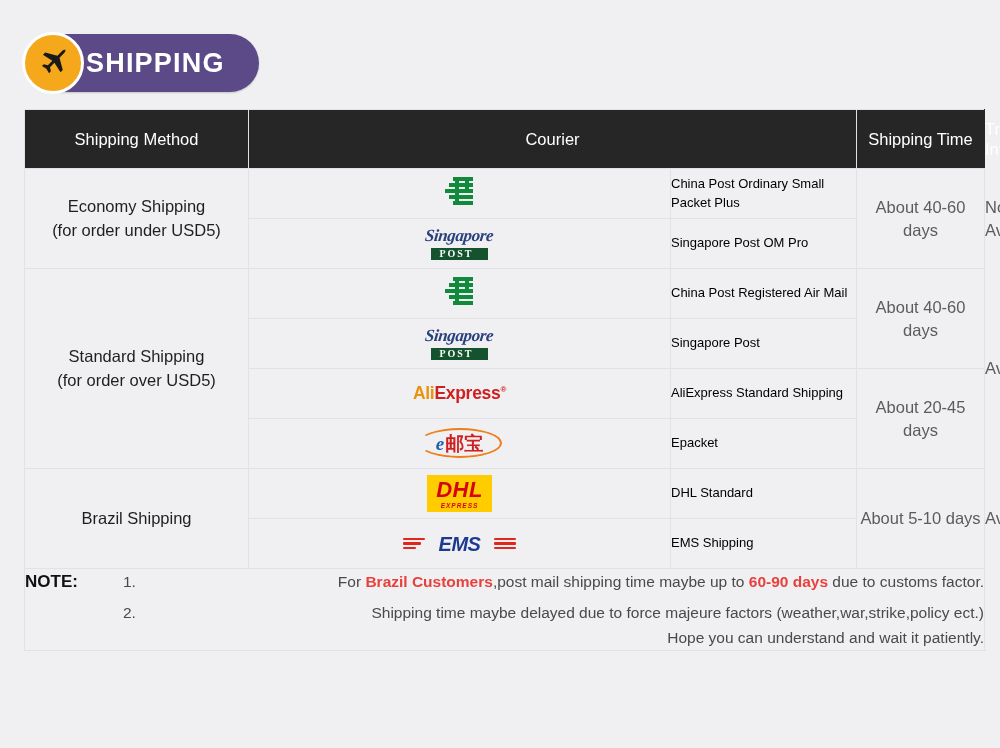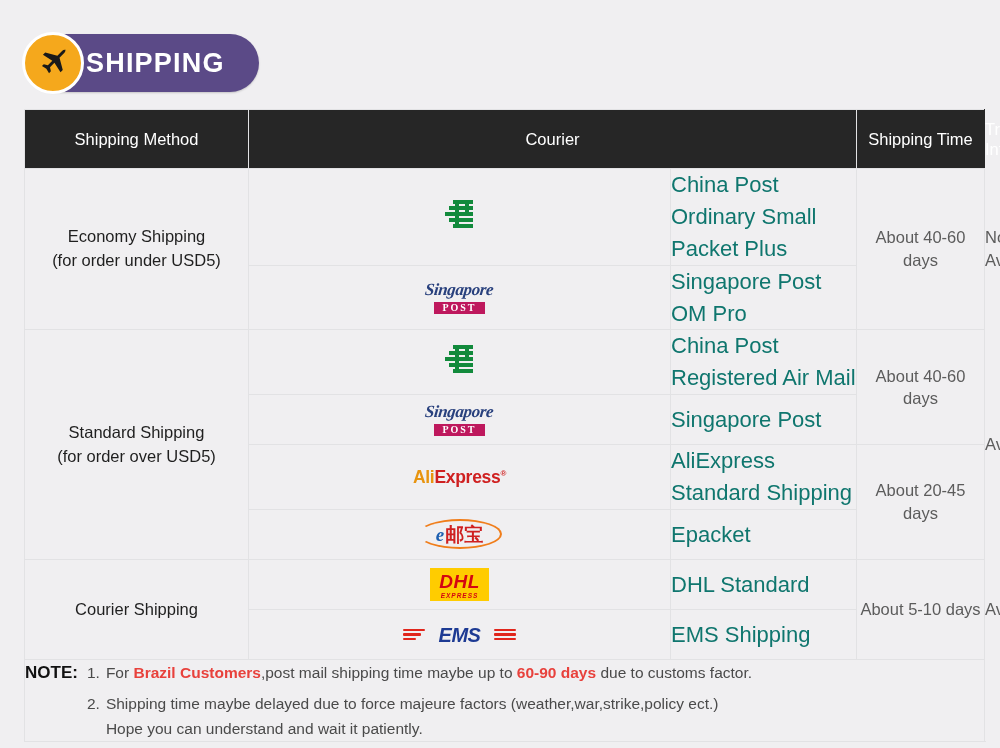--- a/index.html
+++ b/index.html
@@ -90,85 +90,85 @@
     line-height: 1.45;
     padding: 4px 6px;
   }
   td.logo {
     width: 128px;
     text-align: center;
     padding: 6px 4px;
     border-right: 1px solid #e6e6e8;
   }
   td.courier-name {
-    font-size: 22px;
-    color: #0f766e;
+    font-size: 13px;
+    color: #000000;
     padding: 6px 10px 6px 12px;
     line-height: 1.45;
     border-left: none;
   }
   td.time, td.track {
     text-align: center;
     font-size: 16.5px;
     color: #5c5c5c;
     line-height: 1.38;
     padding: 4px 6px;
   }
   tbody tr { height: 50px; }
 
   
   .note-cell {
     padding: 14px 18px 18px 22px;
     background: #f0eff1;
   }
-  .note-row { display: flex; align-items: flex-start; }
+  .note-row { display: flex; align-items: flex-start; gap: 36px; }
   .note-label {
     font-size: 17px;
     font-weight: bold;
     color: #111111;
     margin-right: 9px;
     white-space: nowrap;
     line-height: 1.5;
   }
   .note-list { flex: 1; }
   .note-item {
     display: flex;
     align-items: flex-start;
     font-size: 15.5px;
     color: #4a4a4a;
     line-height: 1.62;
   }
   .note-item + .note-item { margin-top: 6px; }
   .note-num { width: 19px; flex: 0 0 19px; }
-  .note-text { flex: 1; }
+  .note-text { flex: 1; text-align: right; }
   .red { color: #e8413c; font-weight: bold; }
 
   
   .logo-box { display: inline-block; vertical-align: middle; }
 
   .sg-post { text-align: center; line-height: 1; }
   .sg-script {
     font-family: "Liberation Serif", serif;
     font-style: italic;
     font-weight: bold;
     font-size: 17px;
     color: #28407d;
     letter-spacing: -0.4px;
     display: block;
     transform: skewX(-6deg);
   }
   .sg-badge {
     display: inline-block;
-    background: #be185d;
+    background: #14532d;
     color: #ffffff;
     font-family: "Liberation Serif", serif;
     font-size: 10px;
     font-weight: bold;
     letter-spacing: 2px;
-    padding: 1px 8px 1px 8px;
+    padding: 1px 14px 1px 8px;
     margin-top: -3px;
   }
 
   .ali-logo {
     font-size: 17.5px;
     font-weight: bold;
     letter-spacing: -0.3px;
     line-height: 1;
   }
   .ali-a { color: #e8940f; }
@@ -176,21 +176,21 @@
   .ali-tm { font-size: 8px; vertical-align: super; color: #cf2020; }
 
   .dhl-logo {
     display: inline-block;
     background: #ffcc00;
     padding: 4px 9px 2px 9px;
     line-height: 1;
     text-align: center;
   }
   .dhl-text {
-    font-size: 19px;
+    font-size: 22px;
     font-weight: bold;
     font-style: italic;
     color: #d40511;
     letter-spacing: 0.5px;
     display: block;
     line-height: 1;
   }
   .dhl-sub {
     font-size: 6.5px;
     font-weight: bold;
@@ -359,21 +359,21 @@
             <span class="epacket-inner">
               <span class="epacket-e">e</span>
               <span class="epacket-cn">邮宝</span>
             </span>
           </span>
         </td>
         <td class="courier-name">Epacket</td>
       </tr>
 
       <tr>
-        <td class="method" rowspan="2">Courier Shipping</td>
+        <td class="method" rowspan="2">Brazil Shipping</td>
         <td class="logo">
           <span class="dhl-logo logo-box">
             <span class="dhl-text">DHL</span>
             <span class="dhl-sub">EXPRESS</span>
           </span>
         </td>
         <td class="courier-name">DHL Standard</td>
         <td class="time" rowspan="2">About 5-10 days</td>
         <td class="track" rowspan="2">Available</td>
       </tr>

